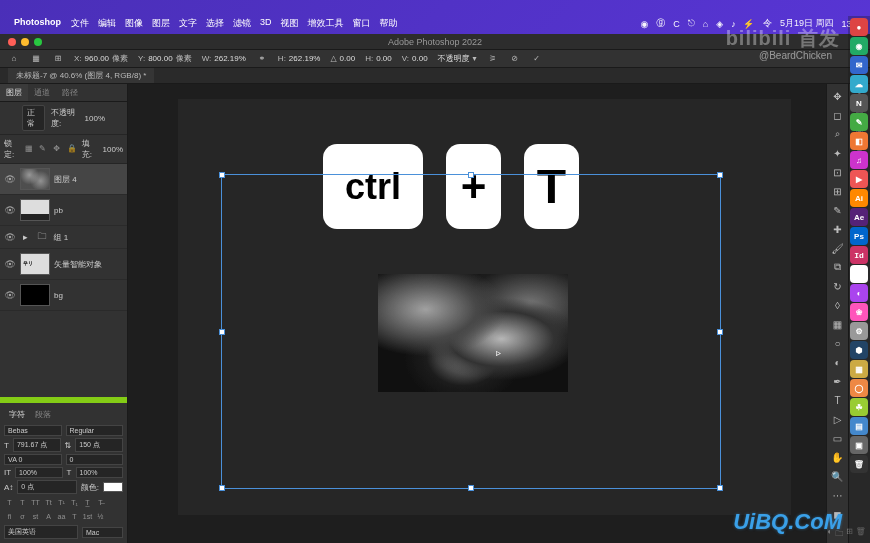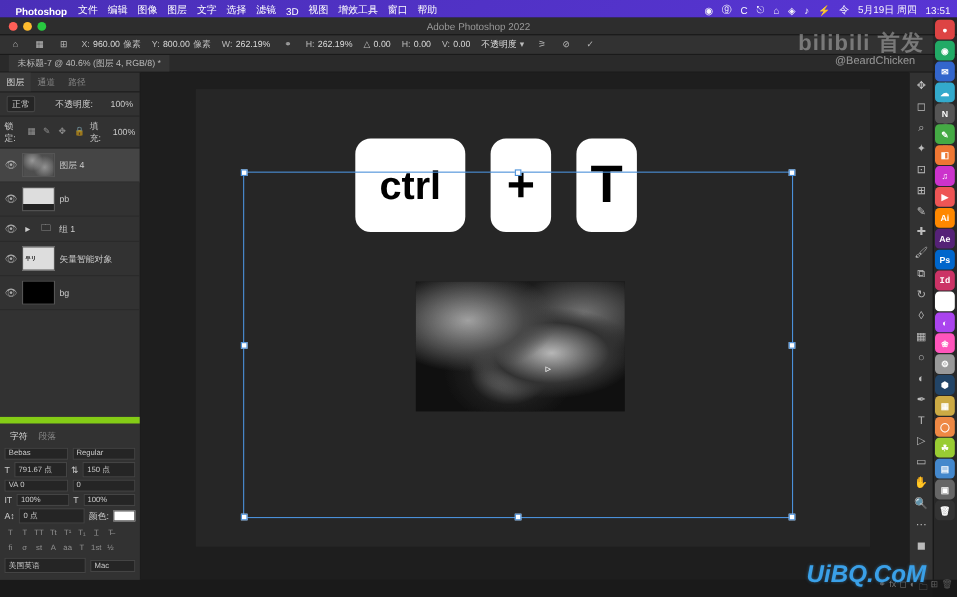--- a/index.html
+++ b/index.html
@@ -1,17 +1,17 @@
 <!DOCTYPE html>
 <html><head>
 <meta charset="utf-8">
 <style>
 *{margin:0;padding:0;box-sizing:border-box;font-family:-apple-system,BlinkMacSystemFont,"Segoe UI",sans-serif;-webkit-font-smoothing:antialiased}
 body{width:870px;height:543px;background:#1a1a1a;color:#ccc;font-size:10px;overflow:hidden;position:relative}
-.menubar{height:16px;background:linear-gradient(135deg,#4a2fb8,#5835d4);display:flex;align-items:flex-end;padding:0 6px;color:#fff;font-size:9px}
+.menubar{height:16px;background:linear-gradient(135deg,#4a2fb8,#5835d4);display:flex;align-items:flex-start;padding:17px 6px;color:#fff;font-size:9px}
 .menubar .apple{margin-right:8px;font-size:10px}
 .menubar .app{font-weight:700;margin-right:10px}
 .menubar .m{margin-right:9px;cursor:default}
 .menubar .right{margin-left:auto;display:flex;gap:8px;align-items:center;font-size:9px}
 .menubar .ri{opacity:.95}
 .titlebar{height:16px;background:#2d2d2d;border-bottom:1px solid #1a1a1a;display:flex;align-items:center;padding:0 8px;position:relative}
 .traffic{display:flex;gap:5px}
 .dot{width:8px;height:8px;border-radius:50%}
 .dot.r{background:#ff5f57}.dot.y{background:#febc2e}.dot.g{background:#28c840}
 .wintitle{position:absolute;left:50%;transform:translateX(-50%);font-size:9px;color:#999}
@@ -19,21 +19,21 @@
 .optbar .ico{width:12px;height:12px;display:inline-flex;align-items:center;justify-content:center}
 .optbar .fld{display:flex;align-items:center;gap:3px}
 .optbar .val{color:#ddd}
 .tabbar{height:16px;background:#2a2a2a;border-bottom:1px solid #1a1a1a;display:flex;align-items:center;padding:0 8px;font-size:8px;color:#bbb}
 .tabbar .tab{padding:2px 8px;background:#353535}
 .main{display:flex;height:461px}
 .leftcol{width:128px;background:#323232;display:flex;flex-direction:column;border-right:1px solid #1a1a1a}
 .panel-tabs{display:flex;border-bottom:1px solid #1a1a1a;font-size:8px}
 .panel-tabs .pt{padding:3px 6px;color:#888}
 .panel-tabs .pt.active{color:#ddd;background:#3a3a3a}
-.layer-ctrl{padding:3px 6px;display:flex;gap:16px;font-size:8px;align-items:center;border-bottom:1px solid #252525}
+.layer-ctrl{padding:3px 22px;display:flex;gap:6px;font-size:8px;align-items:center;border-bottom:1px solid #252525}
 .layer-ctrl .sel{background:#252525;padding:1px 4px;border:1px solid #444;border-radius:2px}
 .lock-row{padding:3px 4px;display:flex;gap:4px;font-size:8px;align-items:center;border-bottom:1px solid #252525}
 .lock-row .li{width:11px;height:11px;opacity:.6}
 .layers{flex:1;overflow:auto}
 .layer{display:flex;align-items:center;padding:4px 4px;gap:4px;border-bottom:1px solid #2a2a2a}
 .layer.sel{background:#454545}
 .layer .eye{width:12px;font-size:9px;color:#aaa;text-align:center}
 .layer .thumb{width:30px;height:22px;border:1px solid #555;background:#000;flex-shrink:0}
 .layer .thumb.clouds{background:radial-gradient(circle at 30% 30%,#888,#333 40%),radial-gradient(circle at 70% 60%,#777,#222 45%);background-blend-mode:screen}
 .layer .thumb.pb{background:linear-gradient(#ddd 70%,#222 70%)}

